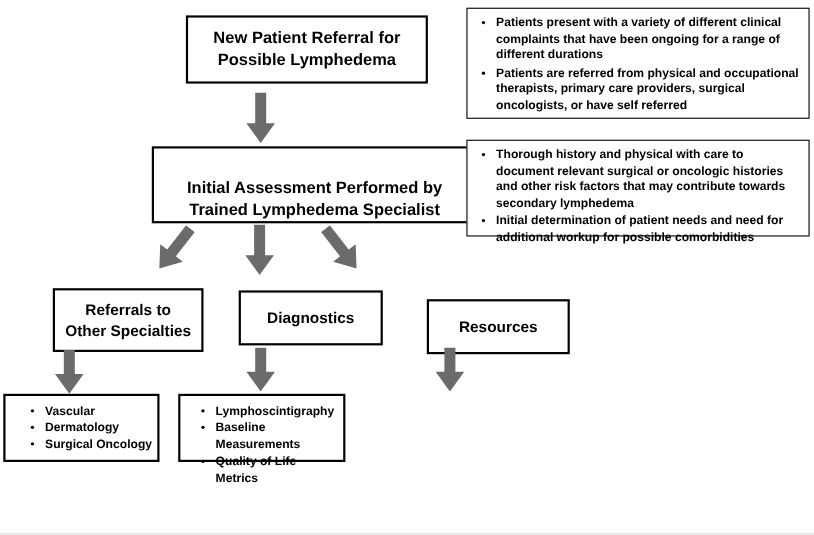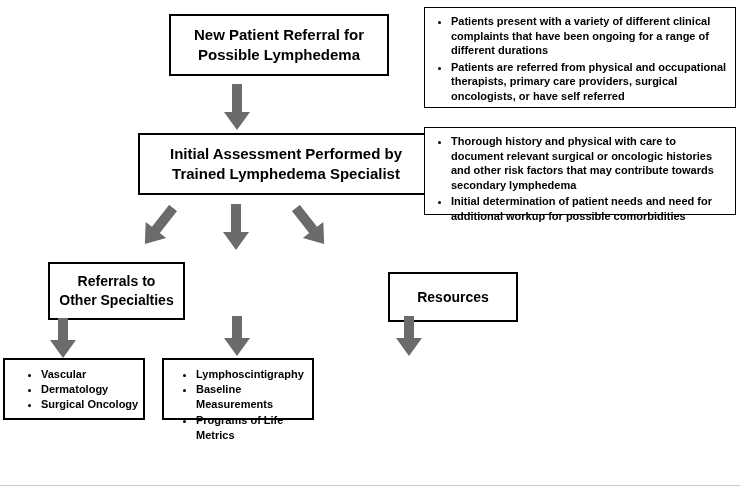--- a/index.html
+++ b/index.html
@@ -83,21 +83,21 @@
         <li>Patients are referred from physical and occupational therapists, primary care providers, surgical oncologists, or have self referred</li>
       </ul>
   </div>
 
   <div class="arrow" style="left:224px; top:84px;">
     <svg width="26" height="46" viewBox="0 0 26 46" aria-hidden="true">
       <polygon points="8,0 18,0 18,28 26,28 13,46 0,28 8,28"></polygon>
     </svg>
   </div>
 
-  <div class="flow-box" style="left:94px; top:133px; width:296px; height:62px;">
+  <div class="flow-box" style="left:94px; top:133px; width:296px; height:70px;align-items:flex-end;">
     <span class="flow-text fs-lg">Initial Assessment Performed by
 Trained Lymphedema Specialist</span>
   </div>
 
   <div class="note-box" style="left:424px; top:127px; width:312px; height:88px;">
     <ul>
         <li>Thorough history and physical with care to document relevant surgical or oncologic histories and other risk factors that may contribute towards secondary lymphedema</li>
         <li>Initial determination of patient needs and need for additional workup for possible comorbidities</li>
       </ul>
   </div>
@@ -114,20 +114,23 @@
   </div>
   <div class="arrow rot-right" style="left:297px; top:203px;">
     <svg width="26" height="46" viewBox="0 0 26 46" aria-hidden="true">
       <polygon points="8,0 18,0 18,28 26,28 13,46 0,28 8,28"></polygon>
     </svg>
   </div>
 
   <div class="flow-box" style="left:4px; top:262px; width:137px; height:58px;">
     <span class="flow-text fs-md">Referrals to
 Other Specialties</span>
+  </div>
+  <div class="flow-box" style="left:173px; top:264px; width:131px; height:50px;">
+    <span class="flow-text fs-md">Diagnostics</span>
   </div>
   <div class="flow-box" style="left:344px; top:272px; width:130px; height:50px;">
     <span class="flow-text fs-md">Resources</span>
   </div>
 
   <div class="arrow" style="left:50px; top:318px;">
     <svg width="26" height="40" viewBox="0 0 26 40" aria-hidden="true">
       <polygon points="8,0 18,0 18,22 26,22 13,40 0,22 8,22"></polygon>
     </svg>
   </div>
@@ -146,17 +149,17 @@
     <ul>
         <li>Vascular</li>
         <li>Dermatology</li>
         <li>Surgical Oncology</li>
       </ul>
   </div>
   <div class="list-box tight" style="left:162px; top:358px; width:152px; height:62px;">
     <ul>
         <li>Lymphoscintigraphy</li>
         <li>Baseline Measurements</li>
-        <li>Programs of Life Metrics</li>
+        <li>Quality of Life Metrics</li>
       </ul>
   </div>
 
 </div>
 
 </body></html>

